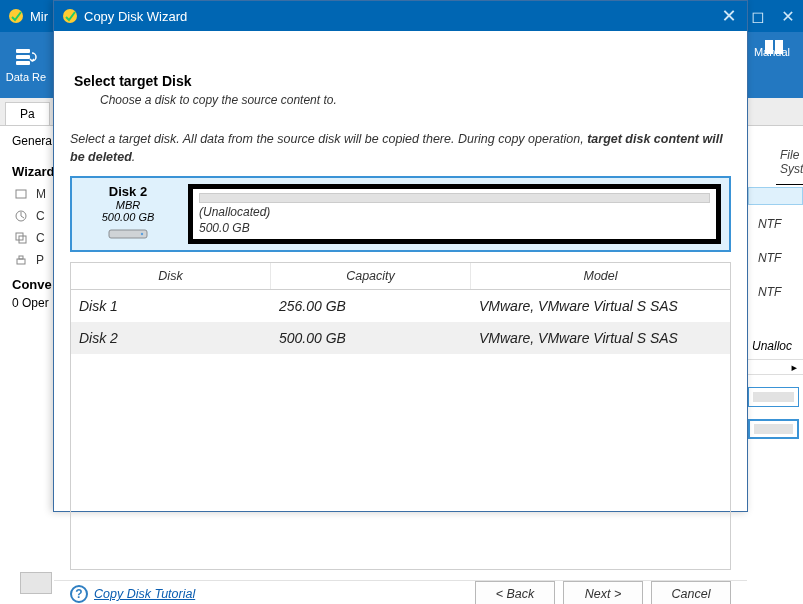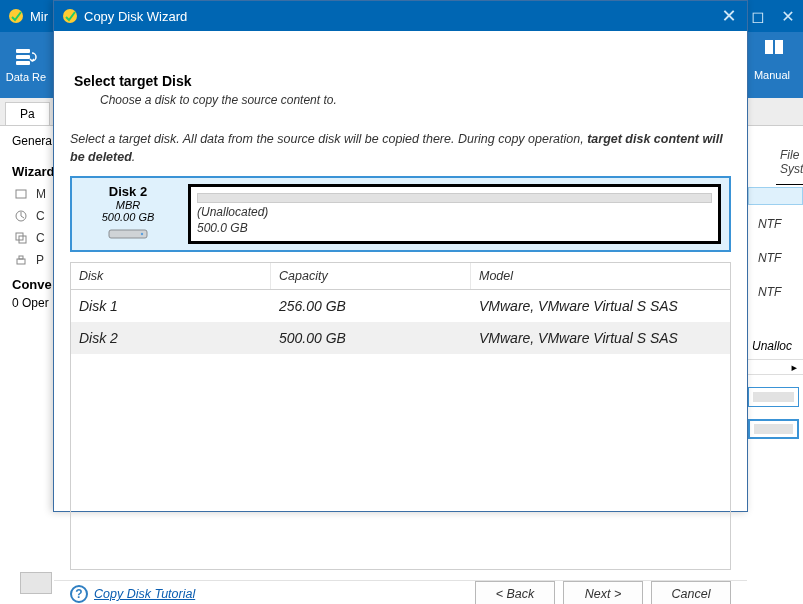--- a/index.html
+++ b/index.html
@@ -20,21 +20,21 @@
 
 .side-heading { font-size: 13px; font-weight: bold; padding: 8px 12px 4px; }
 .side-item { display: flex; align-items: center; gap: 8px; padding: 4px 14px; font-size: 12px; color: #333; }
 .side-item svg { fill: #6a6a6a; }
 .ops-header { font-size: 13px; font-weight: bold; padding: 6px 12px 2px; }
 .ops-count { padding: 2px 12px; font-size: 12px; }
 
 .bottom-btn { position: absolute; bottom: 10px; left: 20px; width: 32px; height: 22px; background: #e6e6e6; border: 1px solid #c0c0c0; }
 
 .right-pane { position: absolute; right: 0; top: 98px; width: 55px; height: 500px; }
-.right-toolbar-label { position: absolute; right: 6px; top: 69px; color: #fff; font-size: 11px; width: 50px; text-align: center;}
+.right-toolbar-label { position: absolute; right: 6px; top: 46px; color: #fff; font-size: 11px; width: 50px; text-align: center;}
 .right-toolbar-icon { position: absolute; right: 18px; top: 38px; }
 .right-col-head { font-size: 12px; font-style: italic; color: #444; padding: 50px 0 8px 4px; border-bottom: 1px solid #000000; margin-left: 28px; }
 .right-row { font-size: 12px; font-style: italic; color: #333; padding: 10px 0 10px 10px; }
 .right-unalloc { font-size: 12px; font-style: italic; padding: 30px 0 6px 4px; }
 .right-scroll { border-top: 1px solid #ddd; border-bottom: 1px solid #ddd; height: 16px; display:flex; justify-content:flex-end; align-items:center; padding-right:6px; font-size:11px;}
 .right-mini { border: 1px solid #3a93d6; background: #fff; height: 20px; margin-top: 12px; margin-right:4px; display:flex; align-items:center; }
 .right-mini-sel { border: 2px solid #3a93d6; }
 .right-mini .bar { background: #e2e2e2; height: 10px; flex: 1; margin: 0 4px; }
 
 
@@ -52,26 +52,26 @@
 .wizard-body { flex: 1; padding: 10px 16px; }
 .instr { font-size: 12.5px; font-style: italic; color: #333; line-height: 1.4; }
 .instr b { font-weight: bold; font-style: italic; }
 
 .sel-disk { margin-top: 10px; border: 2px solid #3a93d6; background: #dff1fc; display: flex; padding: 6px 8px; gap: 12px; }
 .sel-disk .left { width: 96px; display:flex; flex-direction:column; align-items:center; text-align:center;}
 .sel-disk .dname { font-size: 13px; font-weight: bold; }
 .sel-disk .dtype { font-size: 11px; font-style: italic; }
 .sel-disk .dsize { font-size: 11px; font-style: italic; }
 .sel-disk .diskicon { margin-top: 4px; }
-.sel-disk .right { flex: 1; border: 3px solid #000000; background: #fff; padding: 4px 6px; display:flex; flex-direction:column; justify-content:center;}
+.sel-disk .right { flex: 1; border: 5px solid #000000; background: #fff; padding: 4px 6px; display:flex; flex-direction:column; justify-content:center;}
 .sel-disk .bar { height: 10px; background: #e2e2e2; border:1px solid #ccc; }
 .sel-disk .unalloc { font-size: 12px; font-style: italic; color: #333; margin-top: 2px; }
 
 .disk-table { margin-top: 10px; border: 1px solid #cfcfcf; height: 308px; }
-.disk-table .thead { display:flex; border-bottom: 1px solid #cfcfcf; background: #fff; }
+.disk-table .thead { display:flex; border-bottom: 1px solid #cfcfcf; background: #fff; text-align: center; }
 .disk-table .th { font-size: 12.5px; font-style: italic; color: #333; padding: 6px 8px; border-right: 1px solid #e8e8e8; }
 .disk-table .th:last-child { border-right:none; }
 .disk-table .col1 { width: 200px; }
 .disk-table .col2 { width: 200px; }
 .disk-table .col3 { flex:1; }
 .disk-table .trow { display:flex; }
 .disk-table .td { font-size: 14px; font-style: italic; color: #222; padding: 8px 8px; }
 .disk-table .trow.selected { background: #f0f0f0; }
 
 .wizard-foot { height: 46px; border-top: 1px solid #e2e2e2; display:flex; align-items:center; padding: 0 16px; gap: 8px; }

